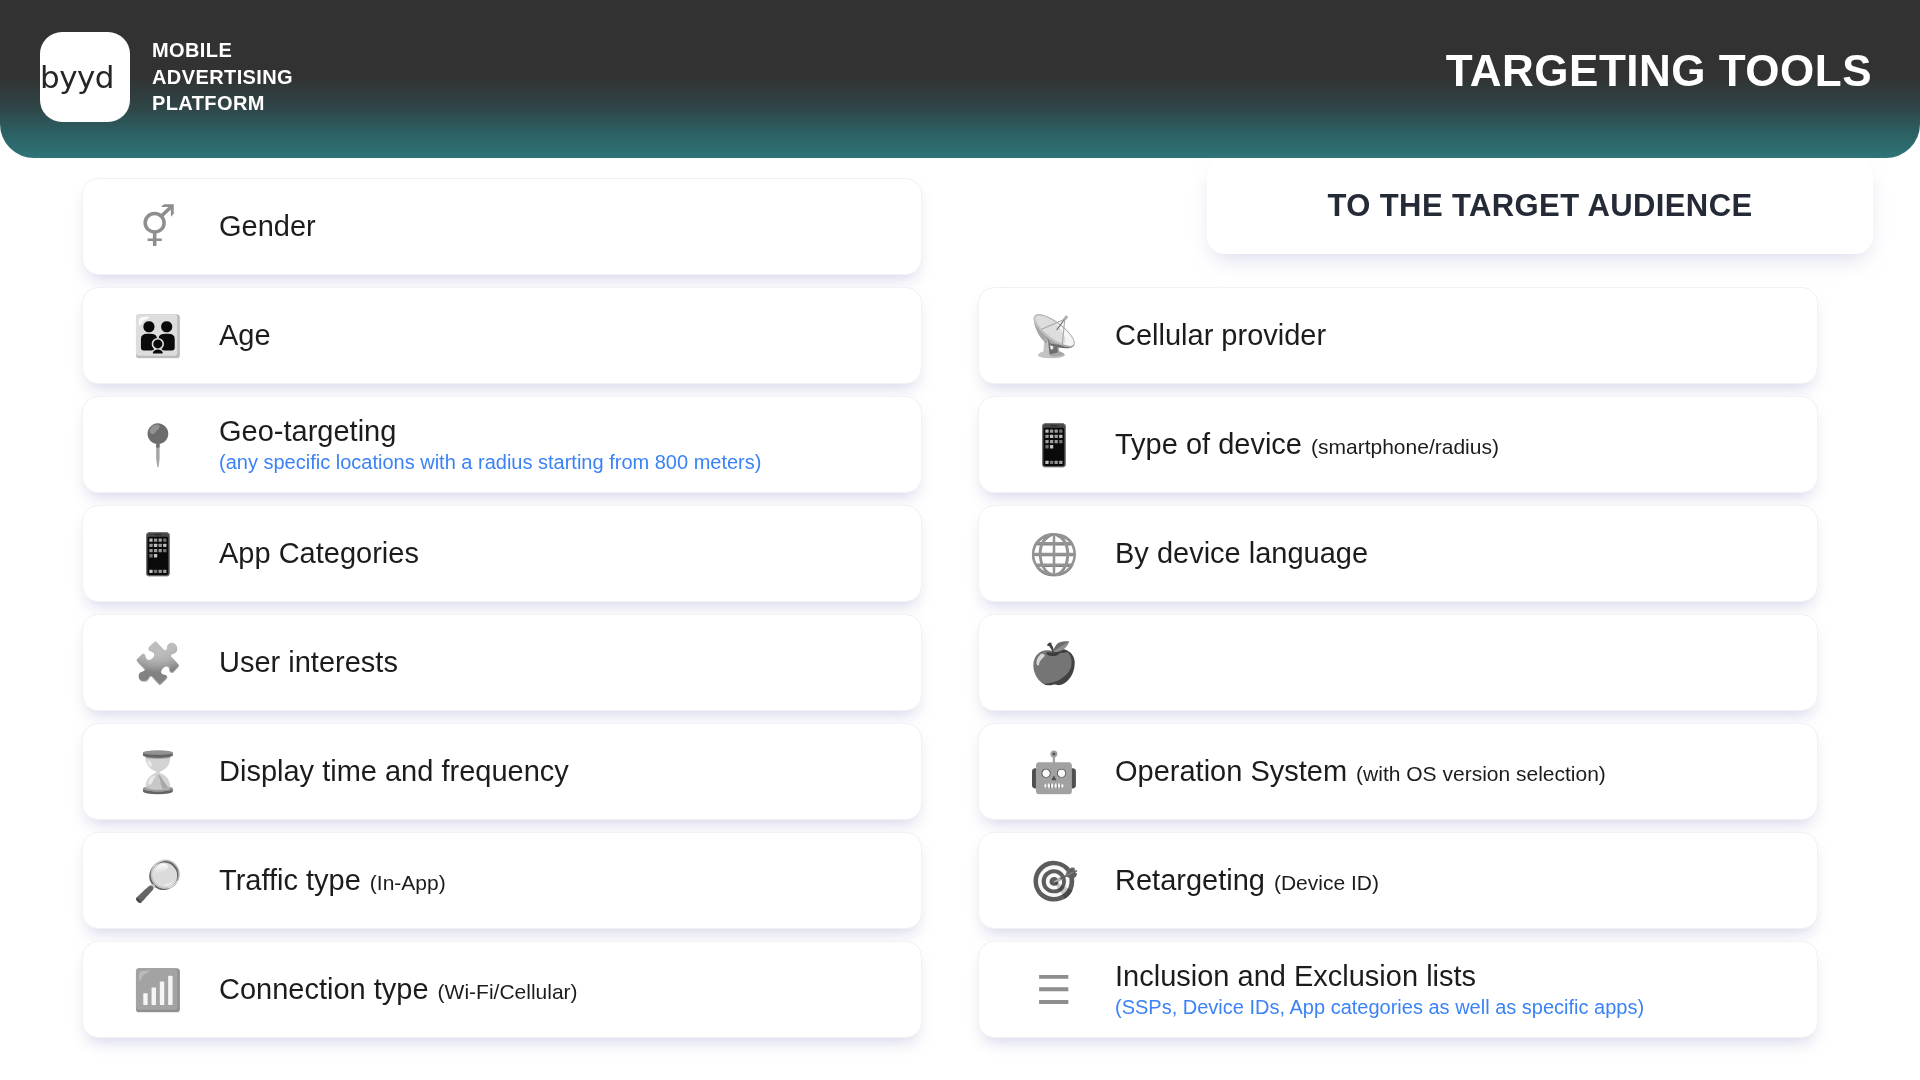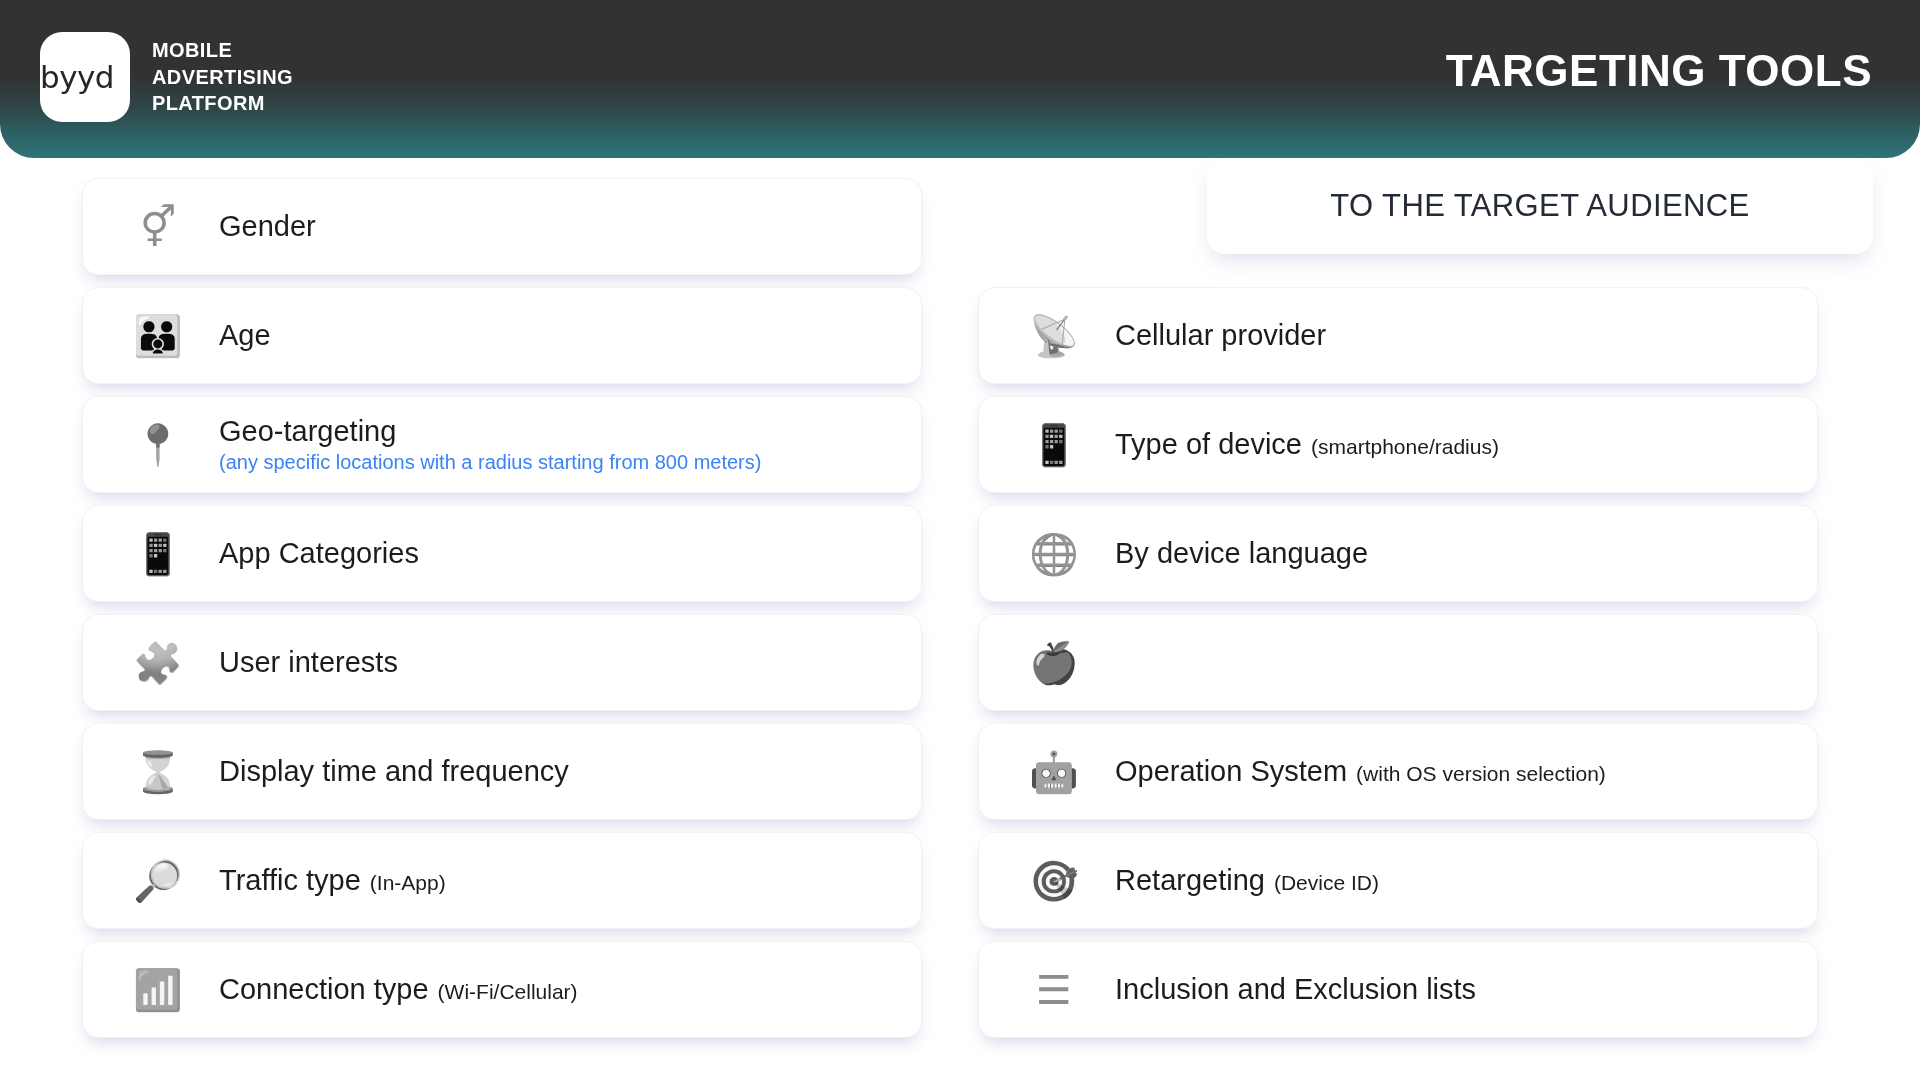--- a/index.html
+++ b/index.html
@@ -94,21 +94,21 @@
     background: #ffffff;
     border-radius: 18px;
     box-shadow: 0 10px 22px -6px rgba(160,160,205,0.40);
     display: flex;
     align-items: center;
     justify-content: center;
   }
 
   .subtitle-text {
     font-size: 31px;
-    font-weight: normal;
+    font-weight: bold;
     color: #252b36;
     letter-spacing: 0.4px;
     white-space: nowrap;
   }
 
   
   .col {
     position: absolute;
     display: flex;
     flex-direction: column;
@@ -323,17 +323,18 @@
             <span class="card-note">(Device ID)</span>
           </div>
         </div>
       </div>
       <div class="card">
         <div class="card-icon">☰</div>
         <div class="card-body">
           <div class="card-titleline">
             <span class="card-title">Inclusion and Exclusion lists</span>
           </div>
+          <div class="card-sub">(SSPs, Device IDs, App categories as well as specific apps)</div>
         </div>
       </div>
     </div>
 
 </div>
 
 </body></html>

